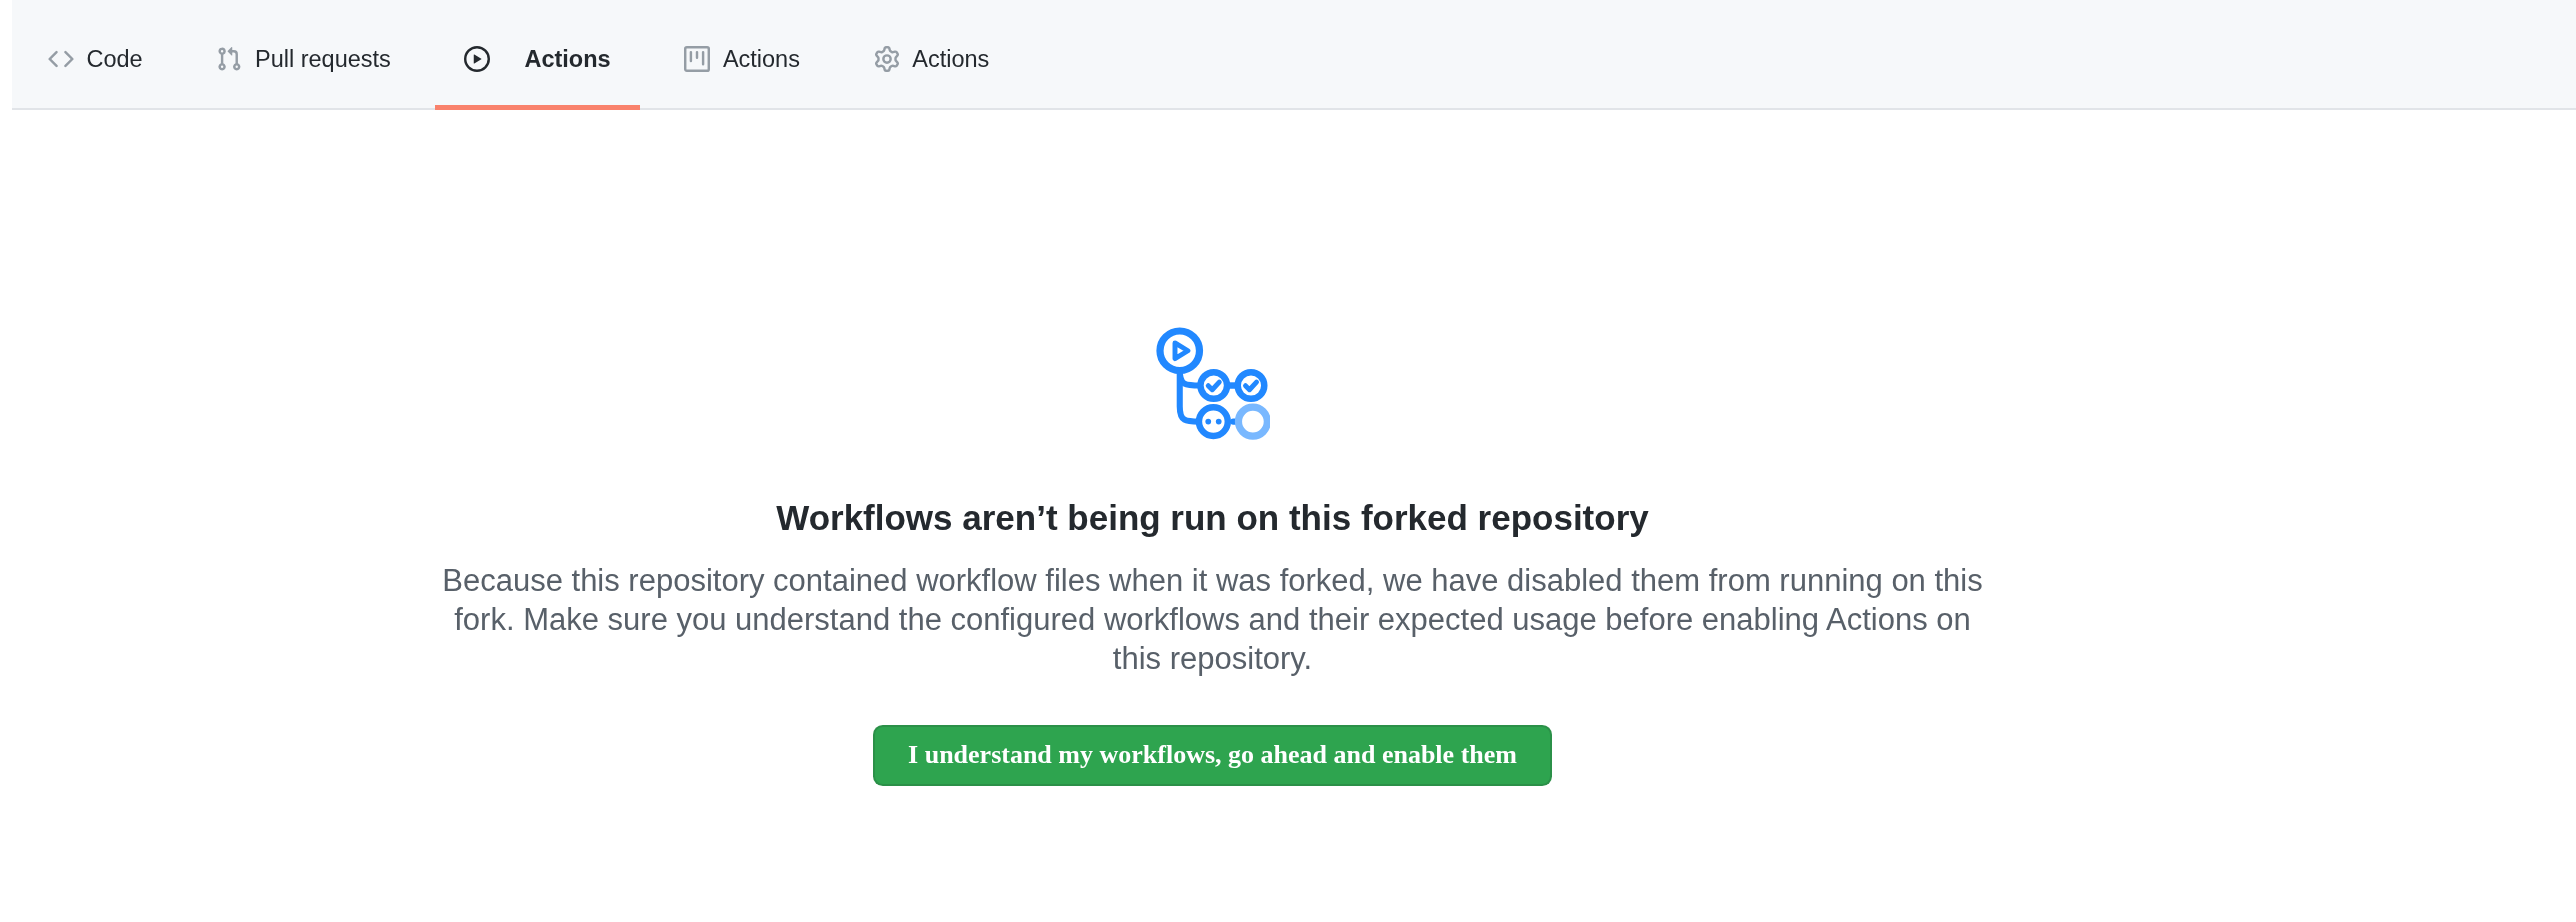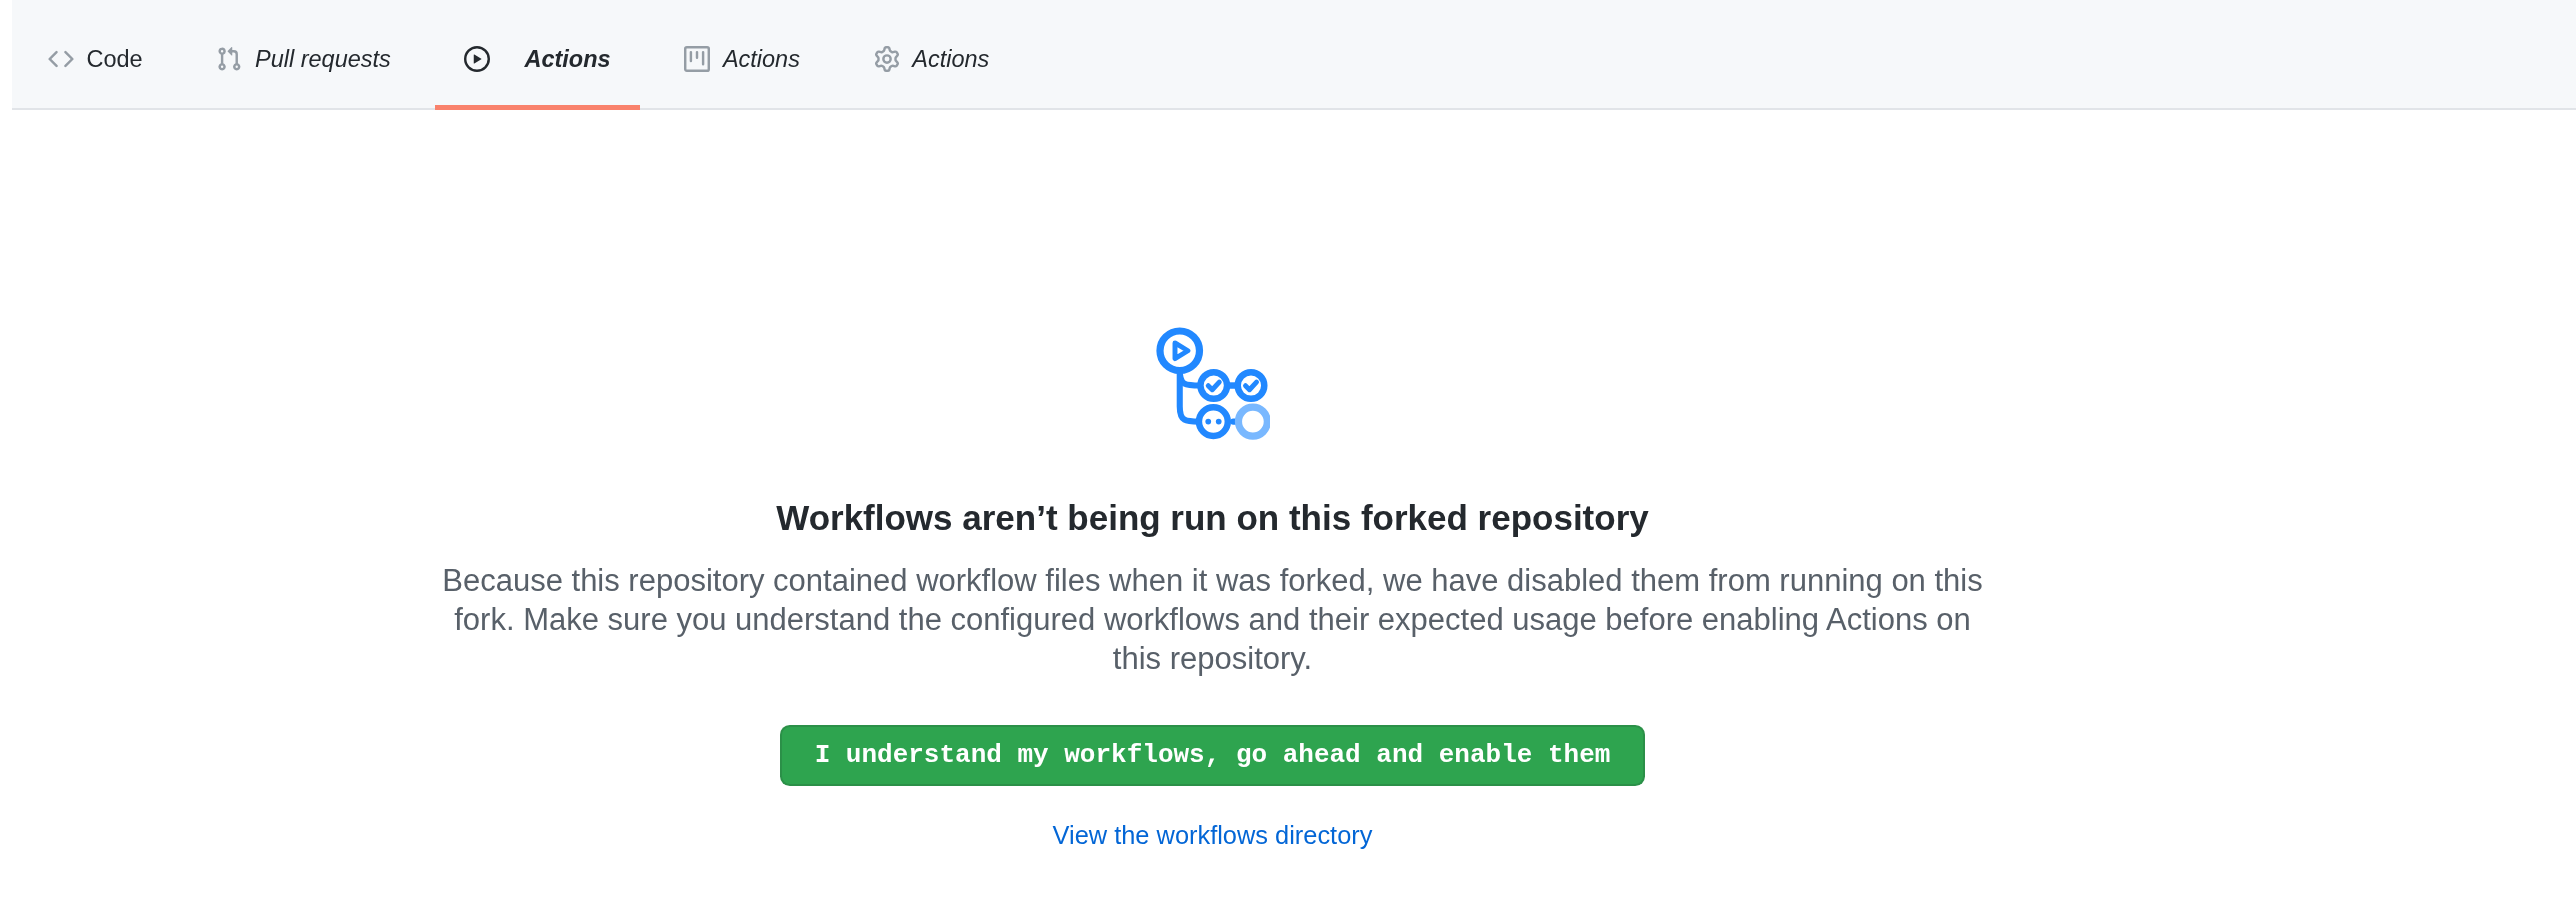--- a/index.html
+++ b/index.html
@@ -27,21 +27,21 @@
     display: flex;
     align-items: center;
     gap: 12.7px;
     padding: 0 29px;
     border-bottom: 5.9px solid transparent;
     font-size: 23.5px;
     color: #24292e;
     cursor: pointer;
     white-space: nowrap;
   }
-  .tab + .tab { margin-left: 15.6px; font-style: italic; }
+  .tab + .tab { margin-left: 15.6px; }
   .tab.selected {
     font-weight: 700;
     border-bottom-color: #f9826c;
     gap: 34px;
   }
   .tab svg.octicon { width: 26px; height: 26px; display: block; }
   .tab svg.octicon path { fill: #959da5; }
   .tab.selected svg.octicon path { fill: #24292e; }
 
   
@@ -66,21 +66,21 @@
     line-height: 39px;
     color: #586069;
   }
   .btn-wrap { margin-top: 47px; }
   .btn-primary {
     display: inline-flex;
     align-items: center;
     justify-content: center;
     height: 61px;
     padding: 0 33px;
-    font-family: Liberation Mono, monospace;
+    font-family: Liberation Serif, serif;
     font-size: 26px;
     font-weight: 700;
     color: #ffffff;
     background: #2ea44f;
     border: 2px solid rgba(27, 31, 35, 0.15);
     border-radius: 9.8px;
     cursor: pointer;
   }
   .link-wrap { margin-top: 35px; }
   .wf-link {
@@ -152,18 +152,15 @@
   </svg>
 
   <h2 class="bs-title">Workflows aren’t being run on this forked repository</h2>
 
   <p class="bs-desc">Because this repository contained workflow files when it was forked, we have disabled them from running on this fork. Make sure you understand the configured workflows and their expected usage before enabling Actions on this repository.</p>
 
   <div class="btn-wrap">
     <button class="btn-primary">I understand my workflows, go ahead and enable them</button>
   </div>
 
-  <div class="link-wrap">
-    <a class="wf-link">View the workflows directory</a>
-  </div>
 
 </main>
 
 
 </body></html>

